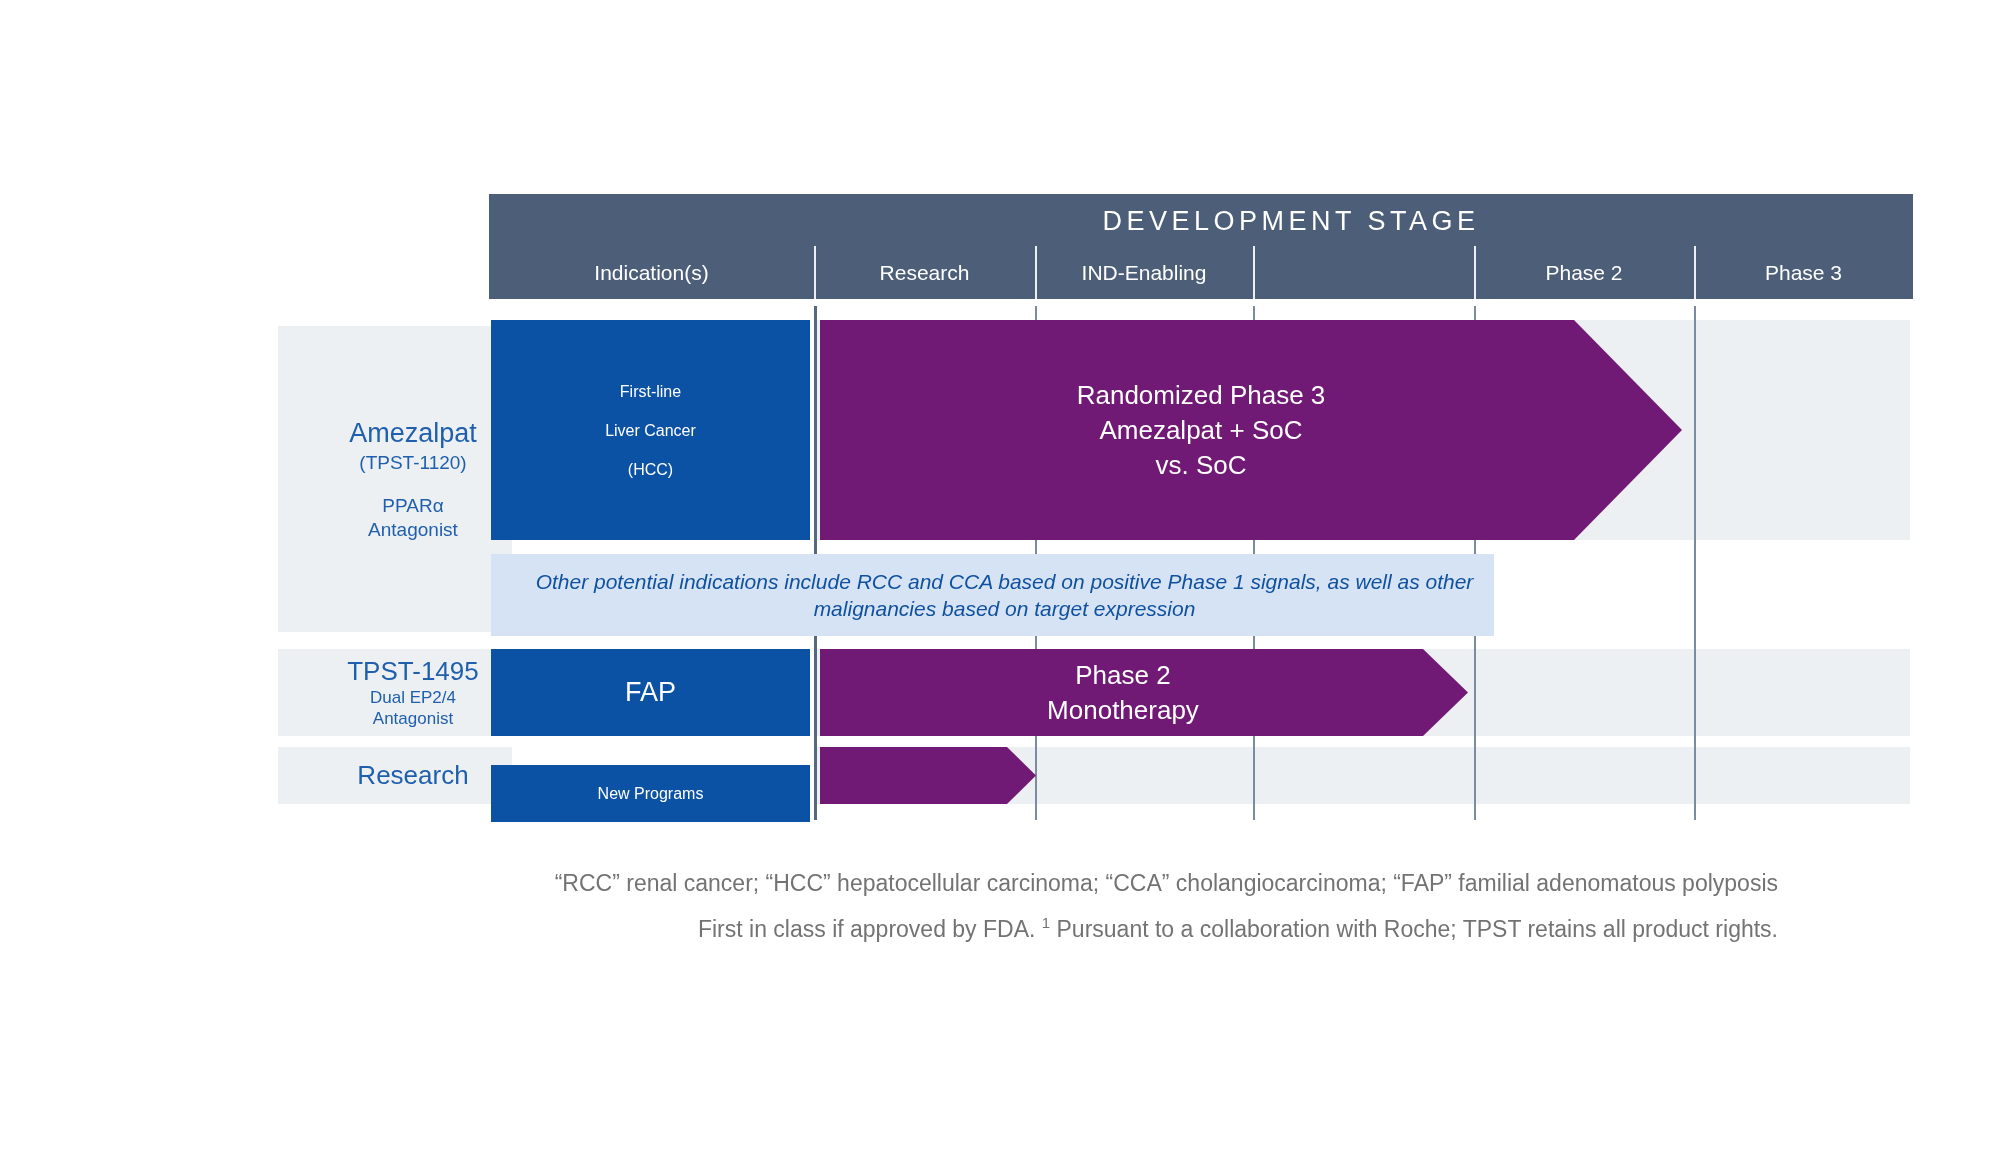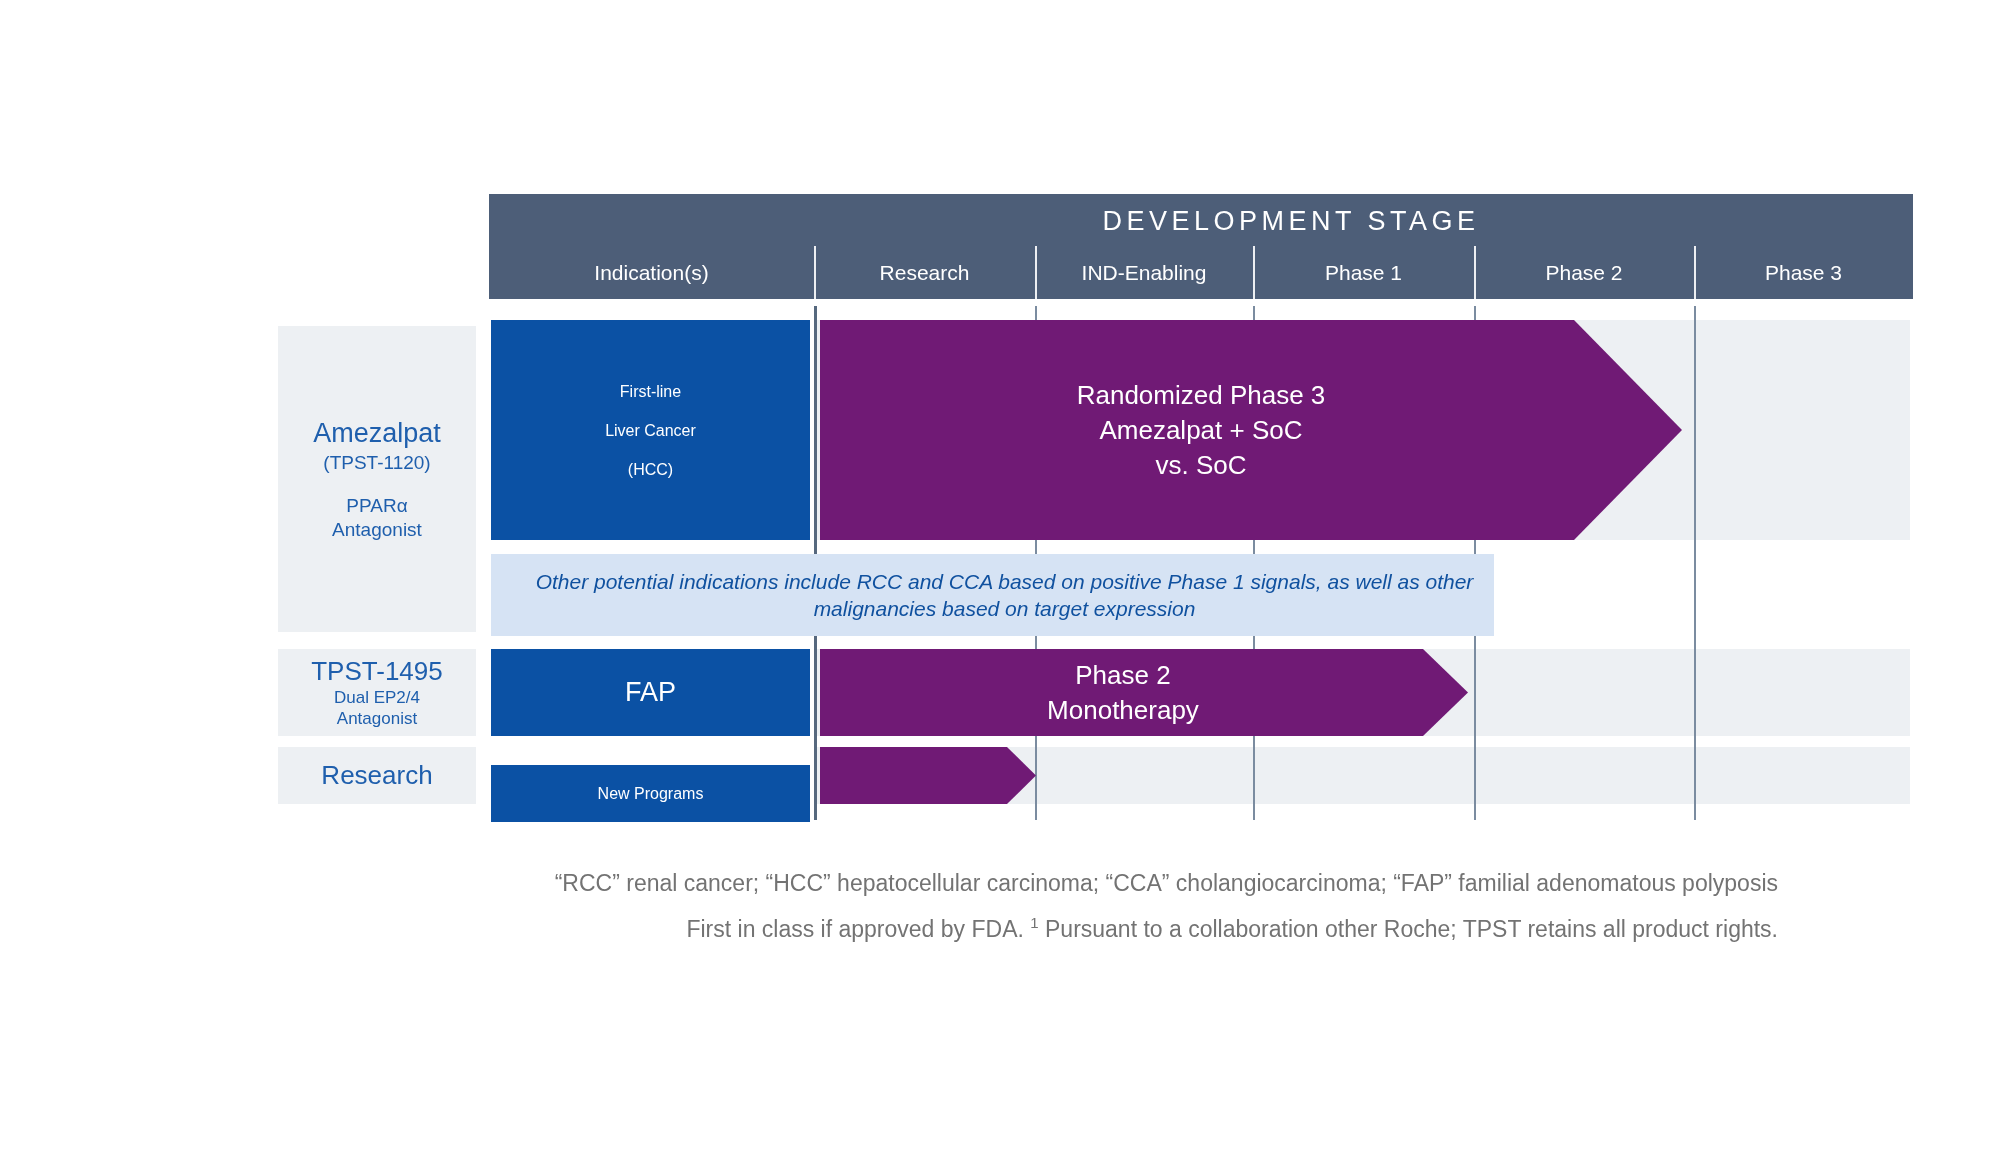--- a/index.html
+++ b/index.html
@@ -16,21 +16,21 @@
 
   
   .vline-main{position:absolute;left:814px;top:306px;width:3px;height:514px;background:#56687e;}
   .vline{position:absolute;top:306px;width:2px;height:514px;background:#7b8ca0;}
 
   
   .rowbg{position:absolute;left:817px;width:1093px;background:#edf0f3;}
 
   
   .label-box{position:absolute;left:278px;width:198px;background:#edf0f3;display:flex;flex-direction:column;
-    align-items:center;justify-content:center;text-align:center;color:#1f5fad;}
+    align-items:center;justify-content:center;text-align:center;color:#1f5fad;padding-left:36px;}
   .prog-name{font-size:27px;font-weight:500;line-height:32px;}
   .prog-sub{font-size:19px;font-weight:500;line-height:23px;margin-top:2px;}
   .prog-mech{font-size:19px;font-weight:500;line-height:24px;margin-top:20px;}
   .prog-name-sm{font-size:26px;font-weight:500;line-height:29px;}
   .prog-mech-sm{font-size:17px;font-weight:500;line-height:21px;margin-top:1px;}
   .prog-research{font-size:26px;font-weight:500;}
 
   
   .ind-cell{position:absolute;left:491px;width:319px;background:#0b51a4;display:flex;align-items:center;justify-content:center;
     text-align:center;color:#ffffff;font-size:16px;line-height:39px;}
@@ -62,21 +62,20 @@
   <div class="vline" style="left:1035px;"></div>
   <div class="vline" style="left:1253px;"></div>
   <div class="vline" style="left:1474px;"></div>
   <div class="vline" style="left:1694px;"></div>
 
   <div class="header">
     <div class="header-title">DEVELOPMENT STAGE</div>
     <div class="col-label" style="left:0;width:325px;">Indication(s)</div>
     <div class="col-label" style="left:325px;width:221px;">Research</div>
     <div class="col-label" style="left:546px;width:218px;">IND-Enabling</div>
-    <div class="col-label" style="left:764px;width:221px;">Phase 1</div>
     <div class="col-label" style="left:985px;width:220px;">Phase 2</div>
     <div class="col-label" style="left:1205px;width:219px;">Phase 3</div>
     <div class="hdiv" style="left:325px;"></div>
     <div class="hdiv" style="left:546px;"></div>
     <div class="hdiv" style="left:764px;"></div>
     <div class="hdiv" style="left:985px;"></div>
     <div class="hdiv" style="left:1205px;"></div>
   </div>
 
   <div class="label-box" style="top:326px;height:306px;">
@@ -108,16 +107,16 @@
        clip-path:polygon(0 0, calc(100% - 45px) 0, 100% 50%, calc(100% - 45px) 100%, 0 100%);">Phase 2
 Monotherapy</div>
   <div class="arrow" style="left:820px;top:747px;width:216px;height:57px;
        clip-path:polygon(0 0, calc(100% - 29px) 0, 100% 50%, calc(100% - 29px) 100%, 0 100%);"></div>
 
   <div class="note preline">Other potential indications include RCC and CCA based on positive Phase 1 signals, as well as other
 malignancies based on target expression</div>
 
   <div class="footnotes">
     <div>“RCC” renal cancer; “HCC” hepatocellular carcinoma; “CCA” cholangiocarcinoma; “FAP” familial adenomatous polyposis</div>
-    <div><span>First in class if approved by FDA. </span><sup>1</sup><span> Pursuant to a collaboration other Roche; TPST retains all product rights.</span></div>
+    <div><span>First in class if approved by FDA. </span><sup>1</sup><span> Pursuant to a collaboration with Roche; TPST retains all product rights.</span></div>
   </div>
 
 </div>
 
 </body></html>

